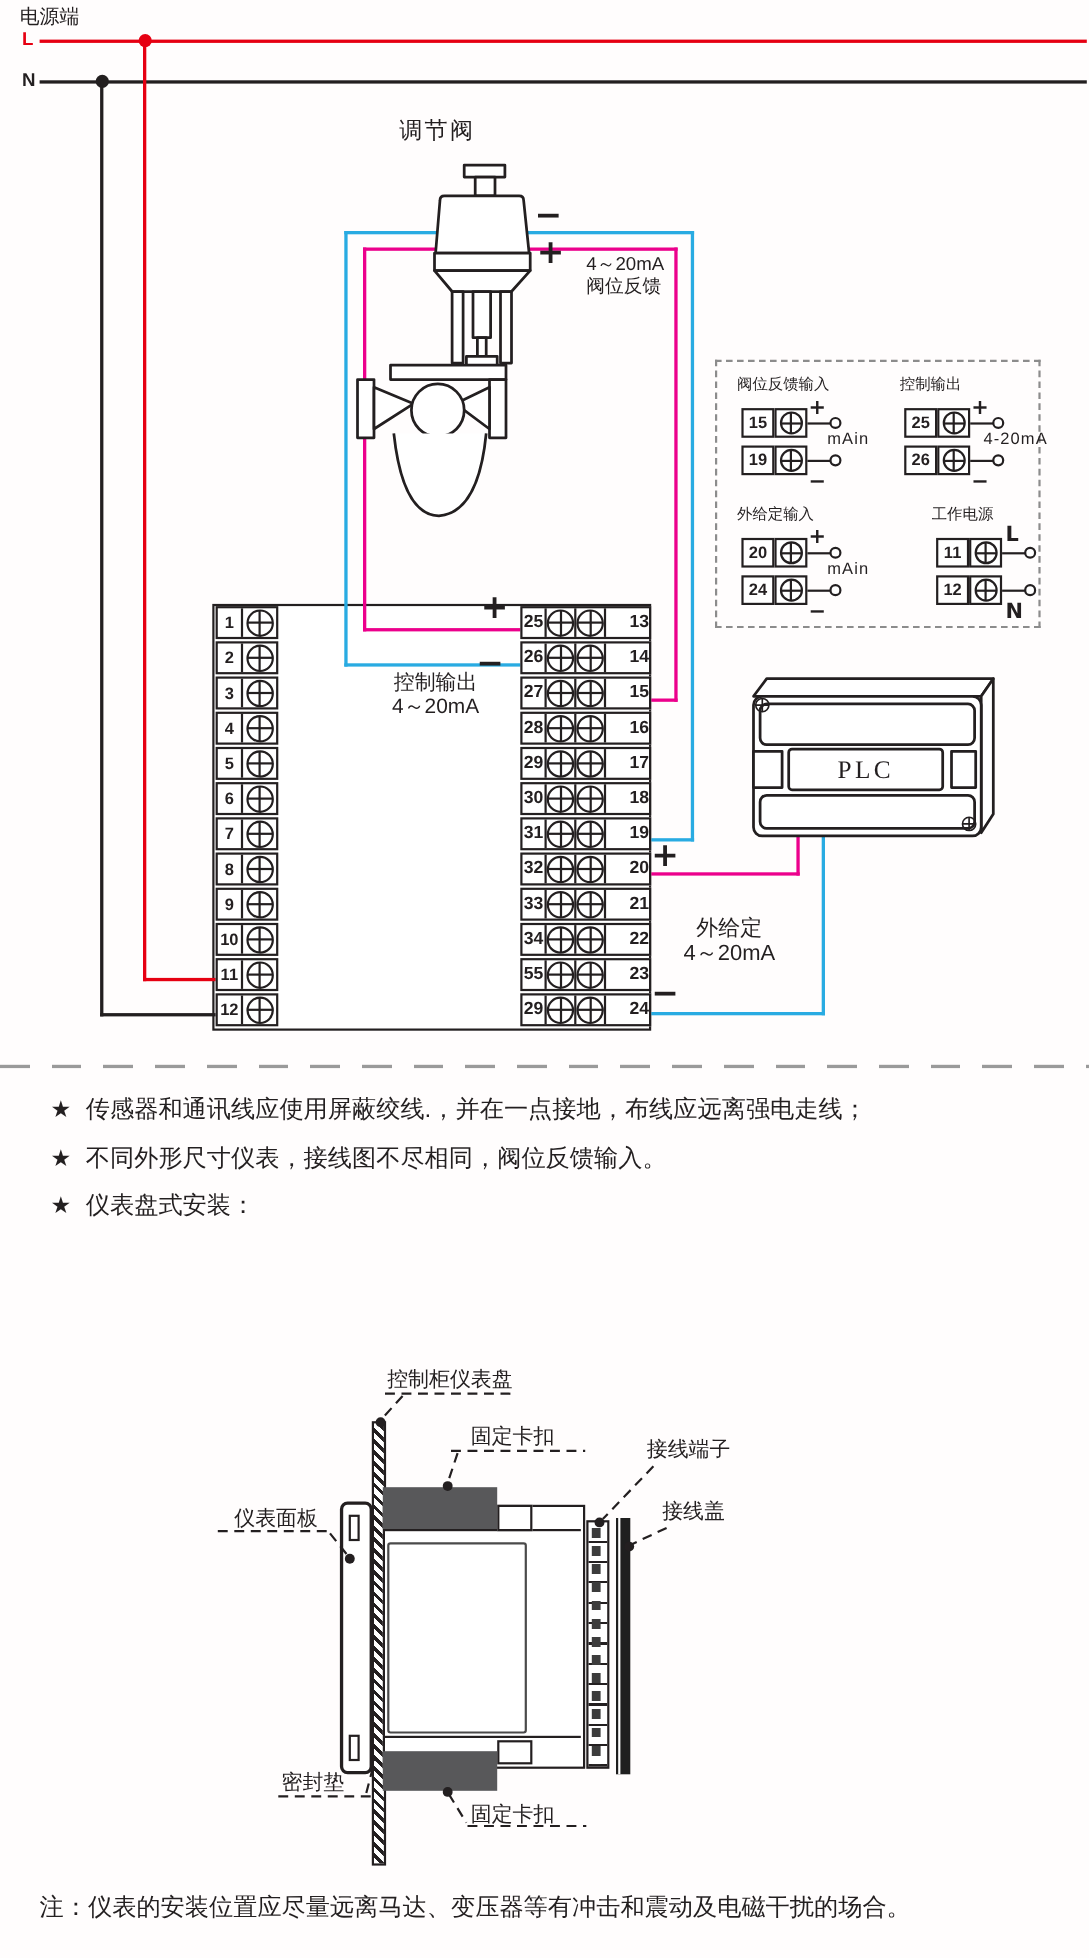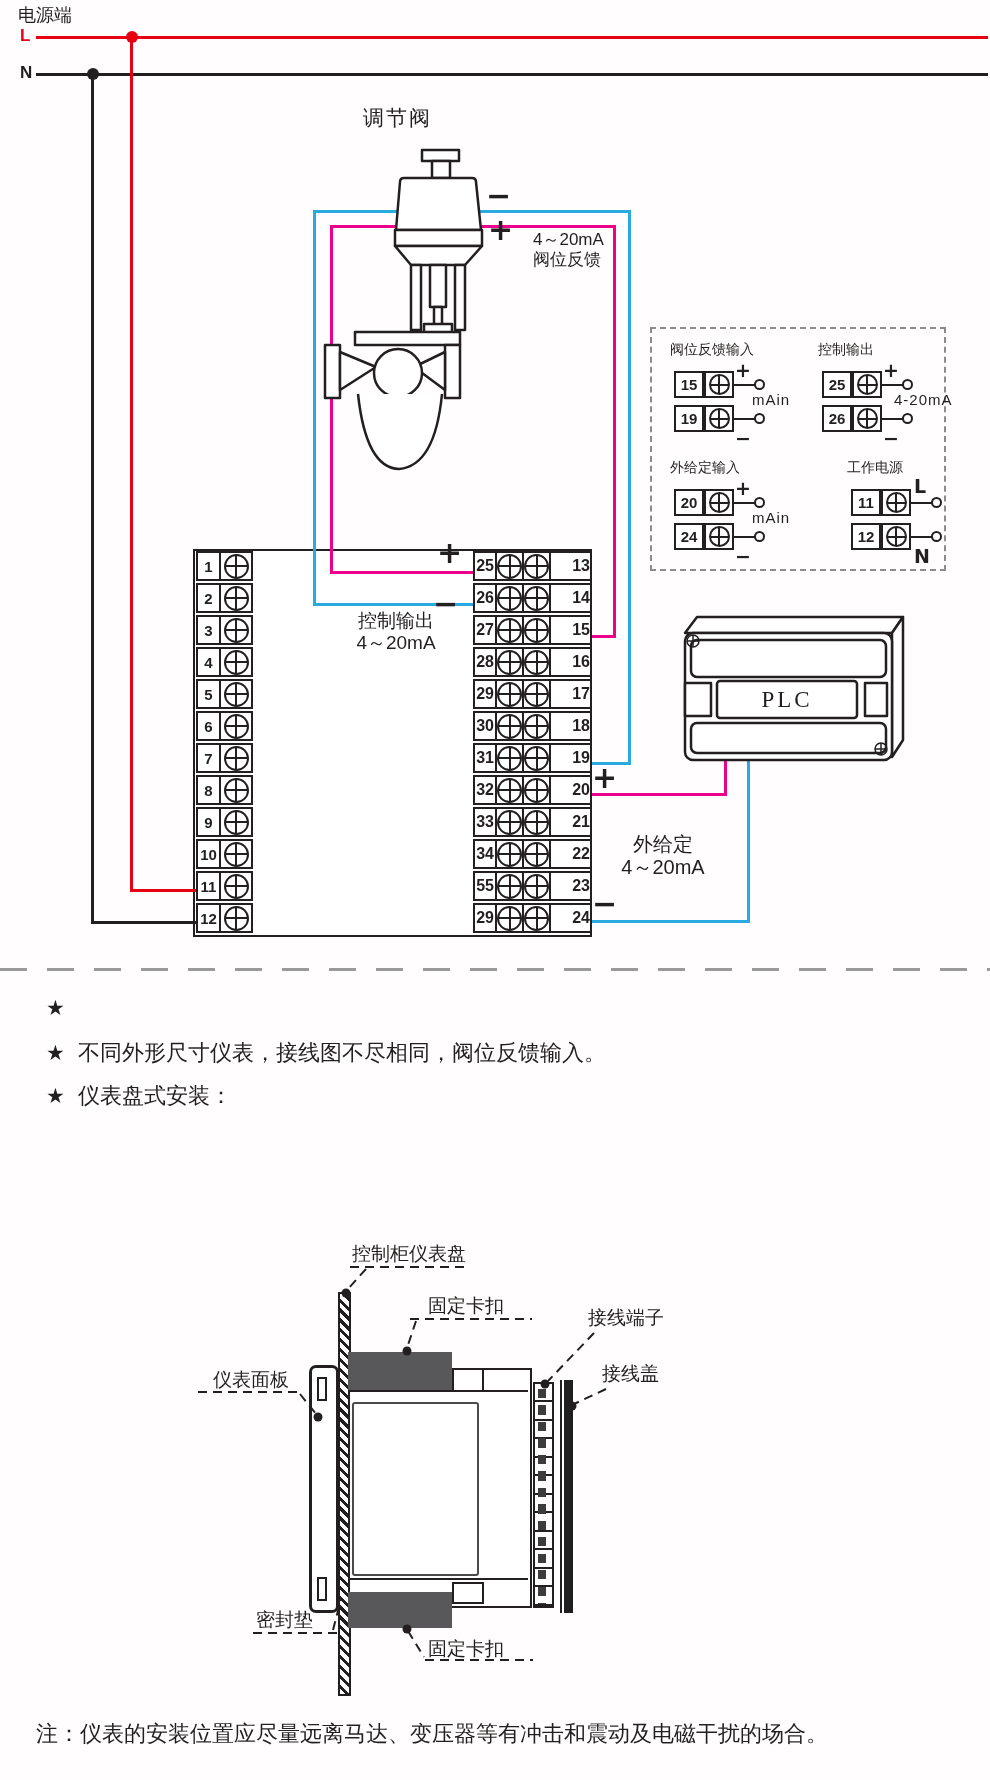--- a/index.html
+++ b/index.html
@@ -446,20 +446,21 @@
         <span class="xcirc sm"></span>
       </div>
     <div class="lwire" style="left:66px;top:77px;width:24px;"></div>
     <div class="oc" style="left:86px;top:72px;"></div>
     <div class="lsign" style="left:69px;top:88px;">N</div>
   </div>
 
   <div class="sep" style="left:0;top:968px;width:990px;"></div>
 
   <div class="bullet-star" style="left:46px;top:996px;">★</div>
+  <div class="bullet-text" style="left:78px;top:993px;">传感器和通讯线应使用屏蔽绞线.，并在一点接地，布线应远离强电走线；</div>
   <div class="bullet-star" style="left:46px;top:1041px;">★</div>
   <div class="bullet-text" style="left:78px;top:1038px;">不同外形尺寸仪表，接线图不尽相同，阀位反馈输入。</div>
   <div class="bullet-star" style="left:46px;top:1084px;">★</div>
   <div class="bullet-text" style="left:78px;top:1081px;">仪表盘式安装：</div>
 
   <div class="hatch" style="left:338px;top:1292px;width:9px;height:400px;"></div>
 
   <div class="thinl" style="left:335px;top:1374px;width:3px;height:228px;"></div>
 
   <div class="outl" style="left:348px;top:1368px;width:180px;height:236px;"></div>

